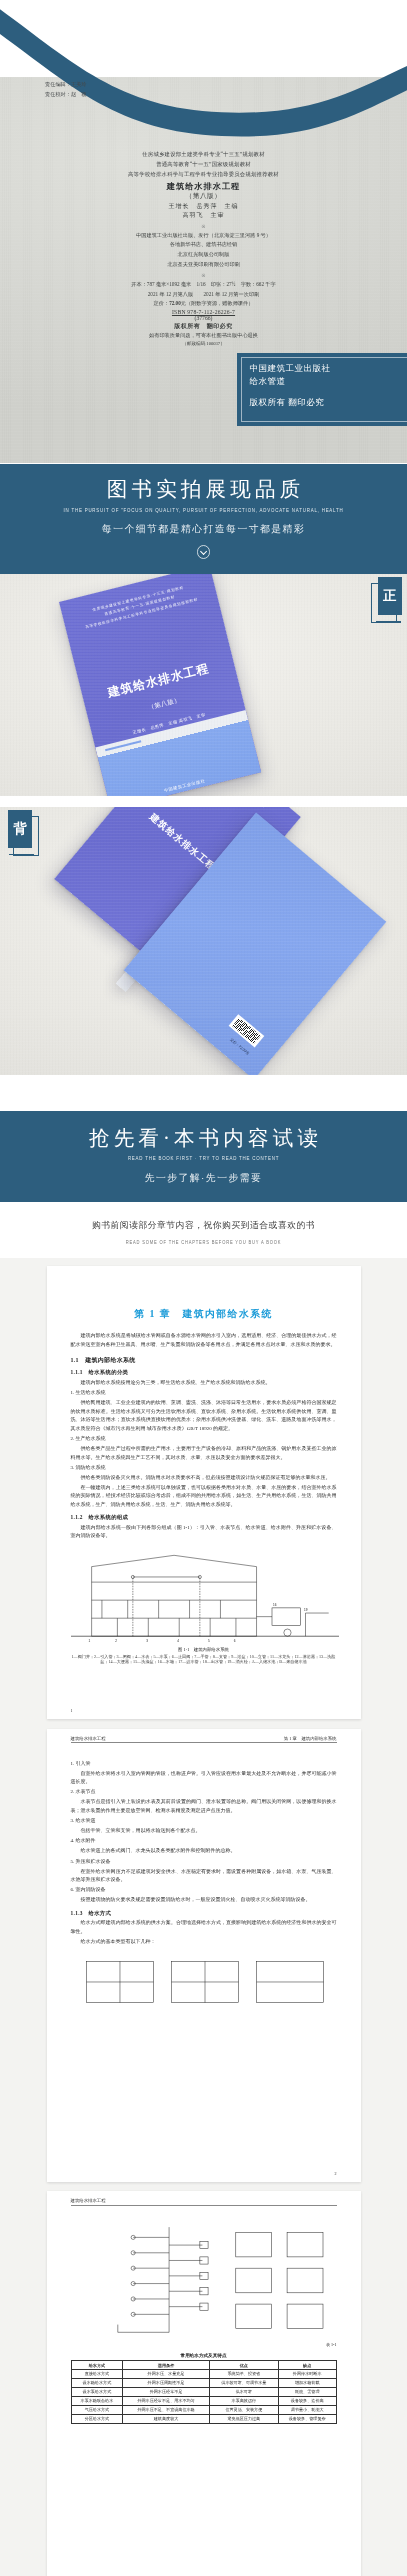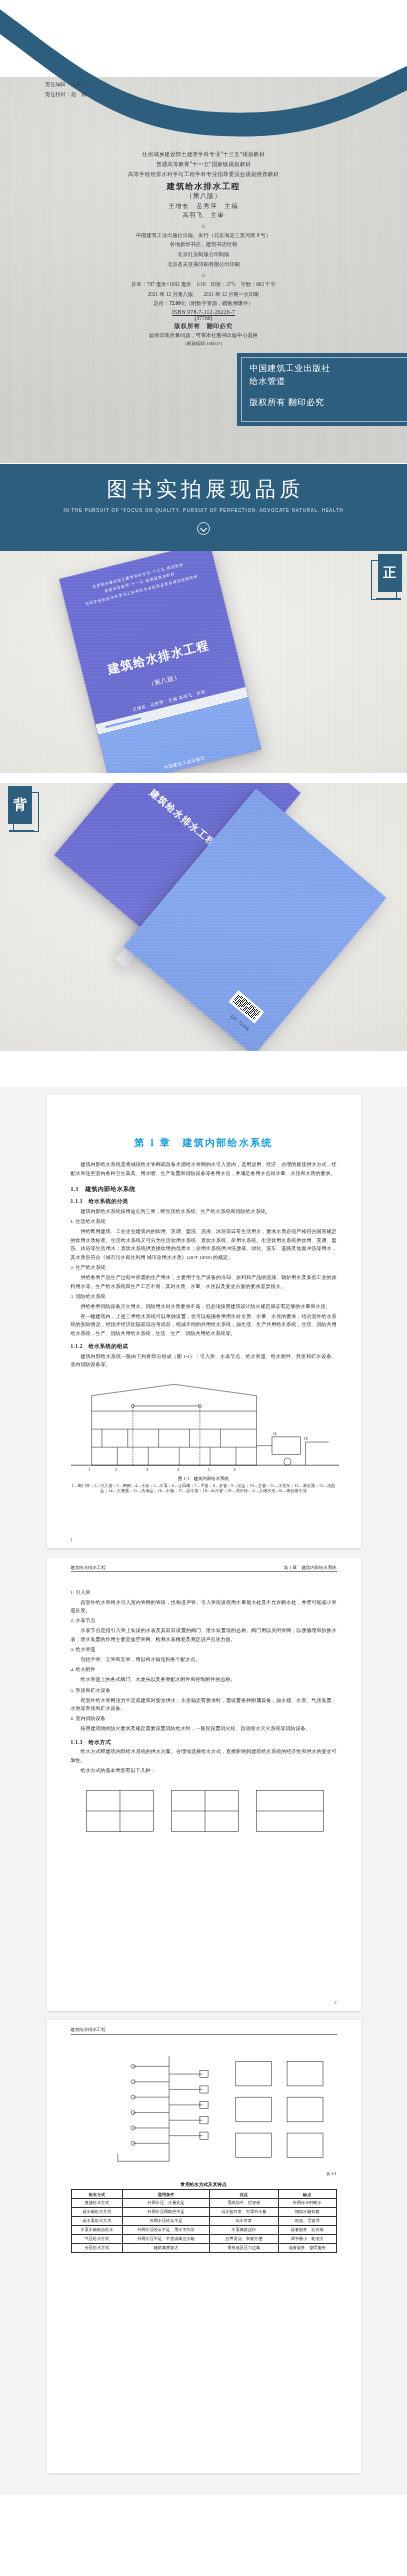--- a/index.html
+++ b/index.html
@@ -311,20 +311,21 @@
       <span>中国建筑工业出版社</span>
       <span>给水管道</span>
       <span class="gap"></span>
       <span>版权所有  翻印必究</span>
     </div>
   </section>
 
   <section class="banner">
     <div class="banner-zh">图书实拍展现品质</div>
     <div class="banner-en">IN THE PURSUIT OF "FOCUS ON QUALITY, PURSUIT OF PERFECTION, ADVOCATE NATURAL, HEALTH</div>
+    <div class="banner-sub thin">每一个细节都是精心打造每一寸都是精彩</div>
     <div class="scroll-circle"></div>
   </section>
 
   <div class="photo-wrap">
     <div class="photo" style="width:407px; height:222px;">
       <div class="side-tab right">
         <span>正</span>
       </div>
       <div class="cover-card" style="left:59px; top:28px; width:155px; height:214px; transform:rotate(-14deg); transform-origin:top left;">
         <div class="c-top-lines">
@@ -359,21 +360,30 @@
         <div class="bc-barcode">
             <i></i>
           </div>
         <div class="bc-price">定价：72.00元</div>
       </div>
     </div>
   </div>
 
   <div style="height:36px;background:#fff;"></div>
 
-
+  <section class="banner" style="padding:15.5px 0 17.5px;">
+    <div class="banner-zh">抢先看·本书内容试读</div>
+    <div class="banner-en">READ THE BOOK FIRST · TRY TO READ THE CONTENT</div>
+    <div class="banner-sub">先一步了解·先一步需要</div>
+  </section>
+
+  <div style="background:#fff;text-align:center;padding:17.5px 0 13.4px;">
+    <div style="font-family:'Liberation Sans','DejaVu Sans',sans-serif;font-size:8.8px;color:#3b3b3b;letter-spacing:0.5px;">购书前阅读部分章节内容，祝你购买到适合或喜欢的书</div>
+    <div style="font-family:'Liberation Sans','DejaVu Sans',sans-serif;font-size:4.1px;color:#777;letter-spacing:0.8px;margin-top:8.2px;transform:scaleY(1.2);">READ SOME OF THE CHAPTERS BEFORE YOU BUY A BOOK</div>
+  </div>
 
   <section class="preview">
 
     <article class="doc" style="min-height:453px;">
       <h1 class="chapter-title">第 1 章　建筑内部给水系统</h1>
       <p>建筑内部给水系统是将城镇给水管网或自备水源给水管网的水引入室内，选用适用、经济、合理的最佳供水方式，经配水管送至室内各种卫生器具、用水嘴、生产装置和消防设备等各用水点，并满足各用水点对水量、水压和水质的要求。</p>
 
       <div class="sec-h1">1.1　建筑内部给水系统</div>
       <div class="sec-h2">1.1.1　给水系统的分类</div>
       <p>建筑内部给水系统按用途分为三类，即生活给水系统、生产给水系统和消防给水系统。</p>

